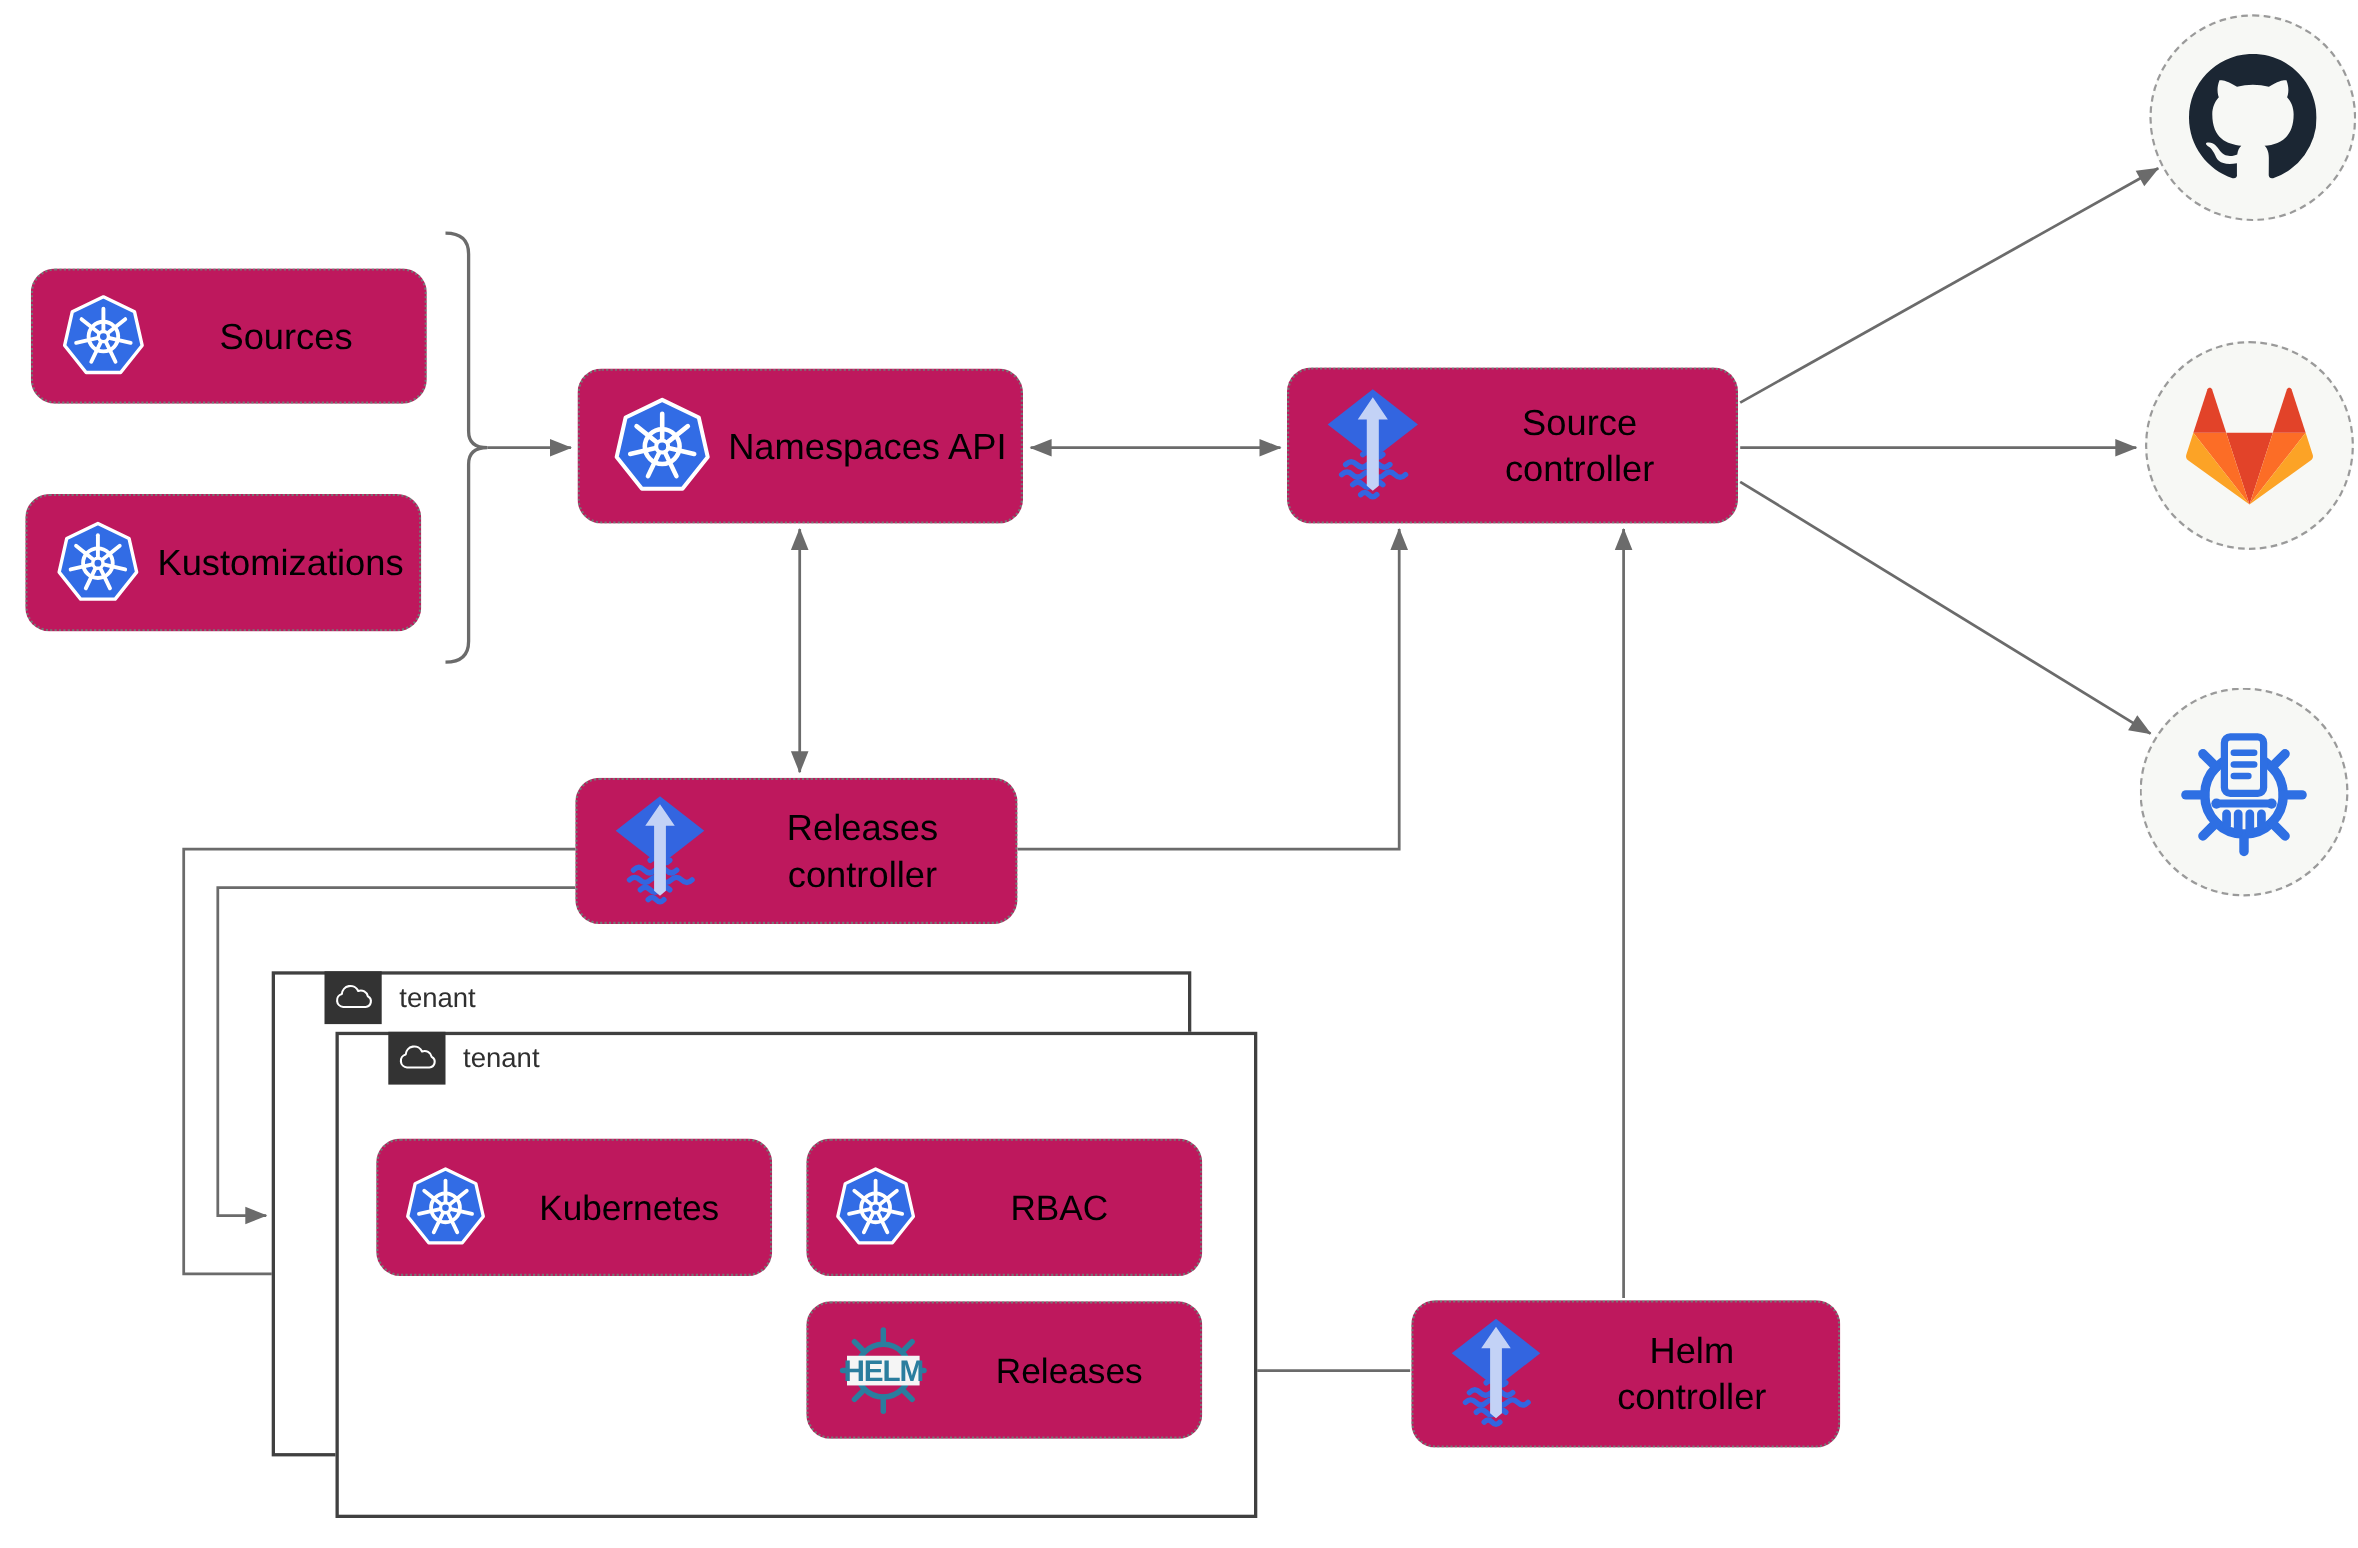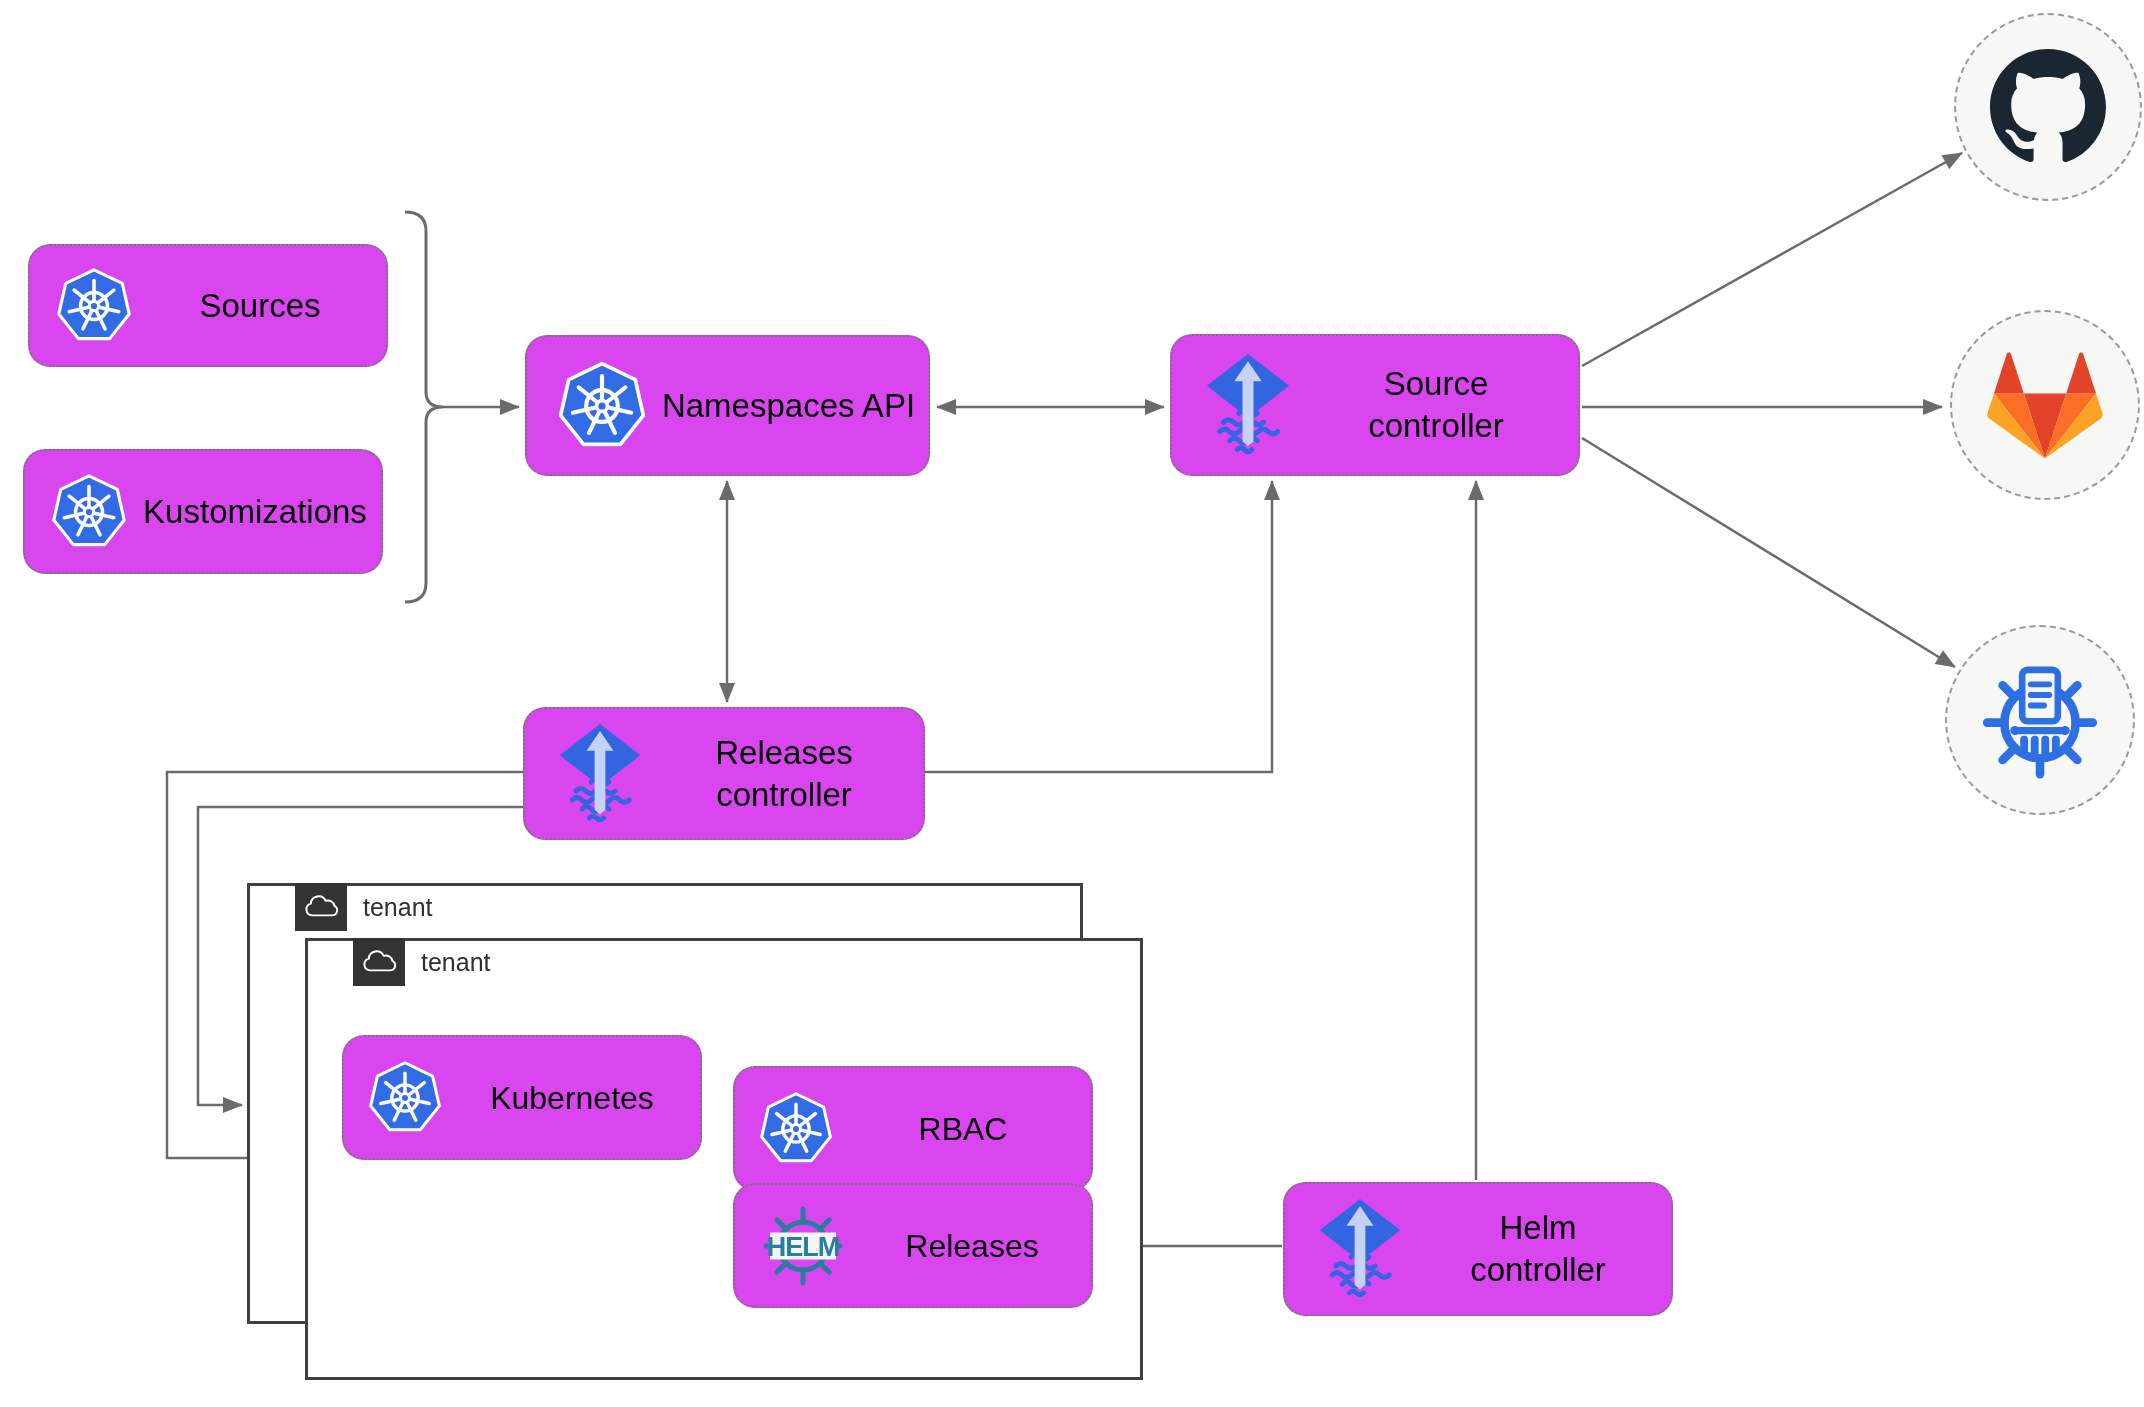--- a/index.html
+++ b/index.html
@@ -2,21 +2,21 @@
 <html><head>
 <meta charset="utf-8">
 <style>
   html,body{margin:0;padding:0;background:#ffffff;}
   #stage{
     position:relative;width:2144px;height:1407px;background:#ffffff;overflow:hidden;
     font-family:"Liberation Sans","DejaVu Sans",sans-serif;color:#111;
   }
   .pill{
     position:absolute;display:flex;align-items:center;
-    background:#d946ef;border:2px dotted #767676;border-radius:22px;
+    background:#be185d;border:2px dotted #767676;border-radius:22px;
     box-sizing:border-box;
   }
   .pill .icon{flex:0 0 auto;display:flex;align-items:center;justify-content:center;}
   .pill .lbl{flex:1 1 auto;text-align:center;font-size:33px;line-height:42px;color:#000;}
   .circle{
     position:absolute;border:2px dashed #9a9a9a;border-radius:50%;
     background:#f7f8f5;display:flex;align-items:center;justify-content:center;box-sizing:border-box;
   }
   .tenantbox{
     position:absolute;background:#ffffff;border:3px solid #404040;box-sizing:border-box;
@@ -215,21 +215,21 @@
             <line x1="50" y1="52" x2="17.8" y2="59.4"></line>
           <line x1="50" y1="52" x2="24.2" y2="31.4"></line>
         </g>
         <circle cx="50" cy="52" r="17.5" fill="none" stroke="#ffffff" stroke-width="4.6"></circle>
         <circle cx="50" cy="52" r="6" fill="#326ce5" stroke="#ffffff" stroke-width="4"></circle>
       </svg>
     </span>
     <span class="lbl" style="font-size:32px;">Kubernetes</span>
   </div>
 
-  <div class="pill" style="left:733px;top:1066px;width:360px;height:125px;">
+  <div class="pill" style="left:733px;top:1035px;width:360px;height:125px;">
     <span class="icon" style="margin-left:22px;">
       <svg width="78" height="78" viewBox="0 0 100 104">
         <polygon points="50,5 86.8,22.7 95.8,62.5 70.4,94.4 29.6,94.4 4.2,62.5 13.2,22.7" fill="#326ce5" stroke="#ffffff" stroke-width="4" stroke-linejoin="round"></polygon>
         <g stroke="#ffffff" stroke-width="4.6" stroke-linecap="round">
           <line x1="50" y1="52" x2="50" y2="19"></line>
             <line x1="50" y1="52" x2="75.8" y2="31.4"></line>
           <line x1="50" y1="52" x2="82.2" y2="59.4"></line>
             <line x1="50" y1="52" x2="64.3" y2="81.7"></line>
           <line x1="50" y1="52" x2="35.7" y2="81.7"></line>
             <line x1="50" y1="52" x2="17.8" y2="59.4"></line>

